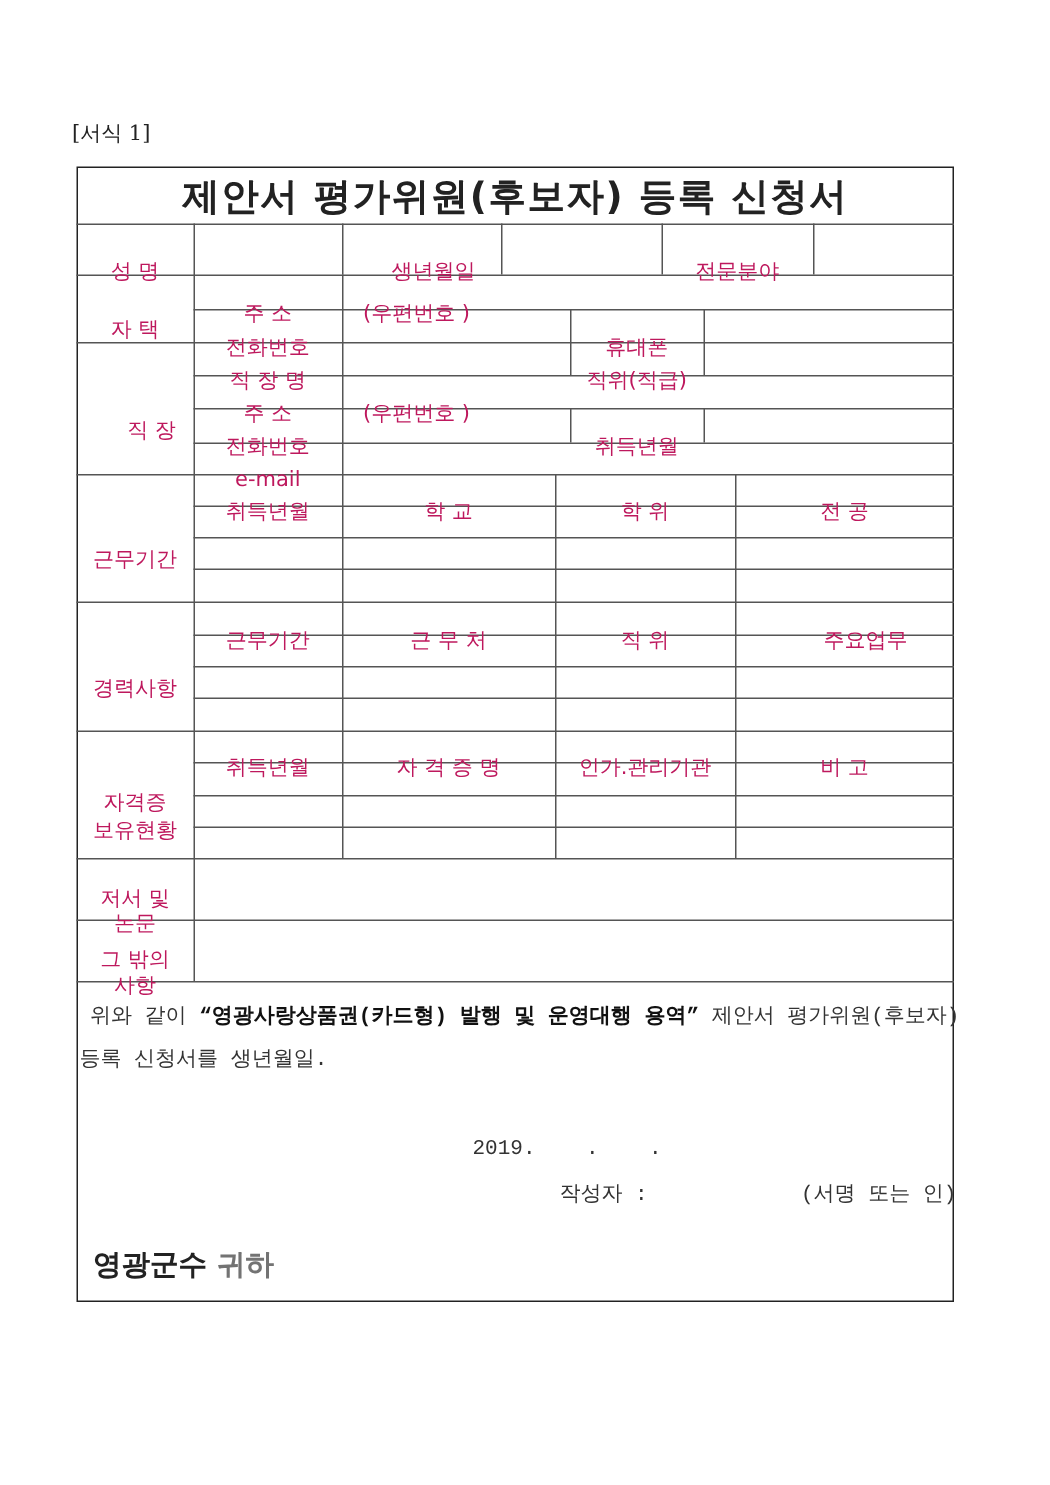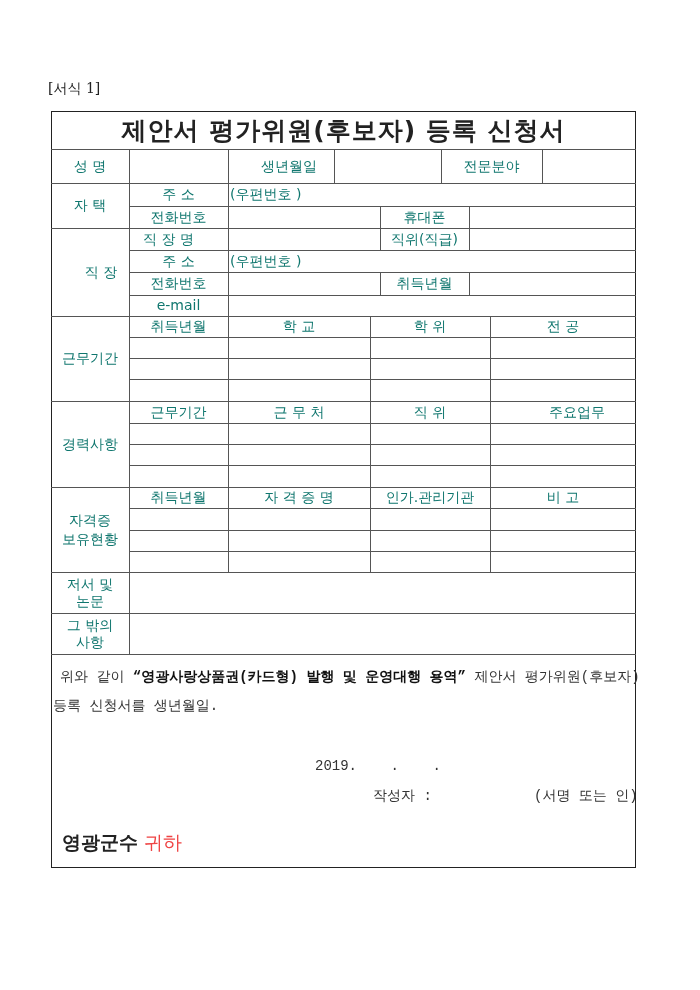--- a/index.html
+++ b/index.html
@@ -10,28 +10,28 @@
          border:1.5px solid #222;box-sizing:border-box;}
   .title{position:absolute;left:51px;top:111px;width:585px;height:38px;
          display:flex;align-items:center;justify-content:center;
          font-size:25px;font-weight:bold;letter-spacing:1px;
          font-family:"DejaVu Sans","Liberation Sans",sans-serif;}
   .hl,.vl{position:absolute;background:#555;}
   .hl{height:1px;}
   .vl{width:1px;}
   .cell{position:absolute;display:flex;align-items:center;justify-content:center;
         font-size:14px;font-family:"DejaVu Sans","Liberation Sans",sans-serif;
-        text-align:center;line-height:1.3;white-space:pre-line;color:#0f766e;}
-  .cell.left{justify-content:flex-start;padding-left:2px;}
+        text-align:center;line-height:1.3;white-space:pre-line;color:#be185d;margin-top:15px;}
+  .cell.left{justify-content:flex-start;padding-left:14px;}
   .decl{position:absolute;font-size:14px;font-family:Liberation Mono, monospace;color:#333;}
   .decl b{font-weight:bold;color:#111;}
   .addressee{position:absolute;left:62px;top:830px;font-size:19px;
              font-family:"DejaVu Sans","Liberation Sans",sans-serif;}
   .addressee b{font-weight:bold;}
-  .addressee span.n{color:#ef4444;}
+  .addressee span.n{color:#737373;font-weight:bold;}
 </style>
 </head>
 <body>
 
 <div class="form-id">[서식 1]</div>
 <div class="frame"></div>
 <div class="title">제안서 평가위원(후보자) 등록 신청서</div>
 
 <div class="hl" style="left:51px;top:149px;width:585px"></div>
 <div class="hl" style="left:51px;top:183px;width:585px"></div>
@@ -79,21 +79,21 @@
 
 <div class="cell" style="left:51px;top:183px;width:78px;height:45px">자 택</div>
 <div class="cell" style="left:129px;top:183px;width:99px;height:23px">주    소</div>
 <div class="cell left" style="left:228px;top:183px;width:406px;height:23px">(우편번호        )</div>
 <div class="cell" style="left:129px;top:206px;width:99px;height:22px">전화번호</div>
 <div class="cell" style="left:228px;top:206px;width:152px;height:22px"></div>
 <div class="cell" style="left:380px;top:206px;width:89px;height:22px">휴대폰</div>
 <div class="cell" style="left:469px;top:206px;width:167px;height:22px"></div>
 
 <div class="cell" style="left:62px;top:228px;width:78px;height:88px">직 장</div>
-<div class="cell" style="left:119px;top:228px;width:99px;height:22px">직 장 명</div>
+<div class="cell" style="left:129px;top:228px;width:99px;height:22px">직 장 명</div>
 <div class="cell" style="left:228px;top:228px;width:152px;height:22px"></div>
 <div class="cell" style="left:380px;top:228px;width:89px;height:22px">직위(직급)</div>
 <div class="cell" style="left:469px;top:228px;width:167px;height:22px"></div>
 <div class="cell" style="left:129px;top:250px;width:99px;height:22px">주    소</div>
 <div class="cell left" style="left:228px;top:250px;width:406px;height:22px">(우편번호        )</div>
 <div class="cell" style="left:129px;top:272px;width:99px;height:23px">전화번호</div>
 <div class="cell" style="left:228px;top:272px;width:152px;height:23px"></div>
 <div class="cell" style="left:380px;top:272px;width:89px;height:23px">취득년월</div>
 <div class="cell" style="left:469px;top:272px;width:167px;height:23px"></div>
 <div class="cell" style="left:129px;top:295px;width:99px;height:21px">e-mail</div>

